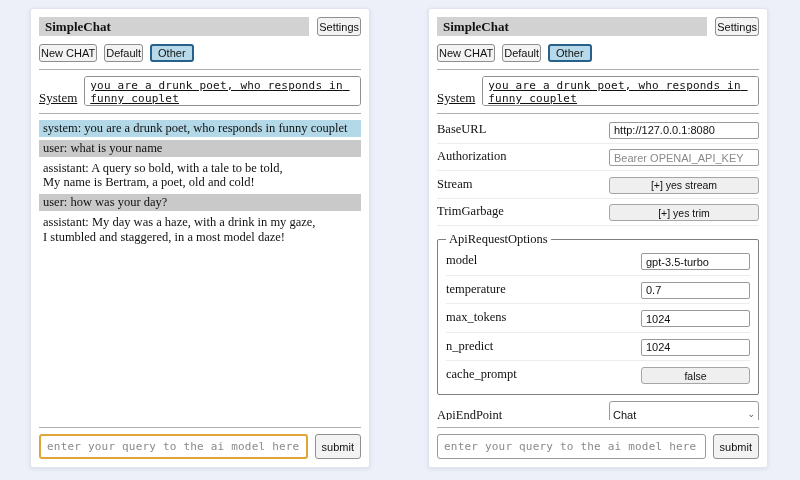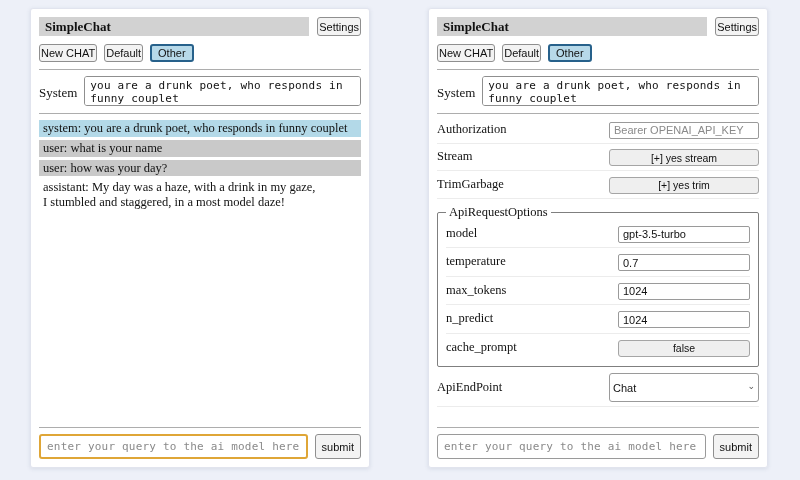--- a/index.html
+++ b/index.html
@@ -21,37 +21,37 @@
   .title{flex:1;background:#d2d2d2;padding:2px 6px;font-weight:bold;font-size:13px;line-height:15px;}
   .btn{
     font-family:"Liberation Sans",sans-serif;font-size:11px;color:#111;
     background:#f3f3f3;border:1px solid #8f8f8f;border-radius:3px;padding:2px 1px;
     cursor:pointer;white-space:nowrap;
   }
   .sessions{display:flex;gap:7px;margin-top:8px;}
   .session-btn.active{padding:1px 6px;}
   .rule{border:none;border-top:1px solid #adadad;margin:7px 0 0;}
   
-  .system-row{display:flex;gap:7px;margin-top:6px;align-items:center;}
+  .system-row{display:flex;gap:7px;margin-top:6px;align-items:flex-end;text-decoration:underline;}
   .system-label{font-size:13px;padding-top:3px;}
   .system-input{
     flex:1;height:24px;resize:none;
     font:11px "DejaVu Sans Mono",monospace;letter-spacing:.2px;
     border:1px solid #8f8f8f;border-radius:3px;padding:2px 5px;color:#111;
   }
   
   .chat-log{flex:1;margin-top:6px;overflow:hidden;}
   .msg{font-size:12.5px;line-height:1.18;padding:1px 4px;margin-bottom:3px;white-space:pre-line;}
   
   .settings-body{flex:1;margin-top:2px;overflow:hidden;}
   .srow{display:flex;align-items:center;justify-content:space-between;
         padding:4px 0 4px;border-bottom:1px solid #ececec;}
   .srow-label{font-size:12.5px;white-space:nowrap;}
   .control{width:150px;flex-shrink:0;}
-  .control.narrow{width:132px;}
+  .control.narrow{width:109px;}
   .ctl{width:100%;box-sizing:border-box;font-family:"Liberation Sans",sans-serif;}
   input.ctl{height:17px;border:1px solid #9a9a9a;border-radius:2px;font-size:11px;padding:1px 4px;color:#111;background:#fff;}
   button.ctl{height:17px;background:#efefef;border:1px solid #a5a5a5;border-radius:3px;font-size:10.5px;padding:0;cursor:pointer;color:#111;}
   .select-wrap{position:relative;width:100%;}
   select.ctl{
     height:29px;border:1px solid #9a9a9a;border-radius:3px;font-size:11px;padding:0 14px 0 3px;
     background:#fff;color:#111;appearance:none;-webkit-appearance:none;-moz-appearance:none;cursor:pointer;
   }
   .chevron{position:absolute;right:4px;top:45%;transform:translateY(-50%);
     font-size:9px;color:#555;pointer-events:none;font-family:"DejaVu Sans",sans-serif;line-height:1;}
@@ -87,20 +87,22 @@
       </div>
     <hr class="rule">
     <div class="system-row">
       <label class="system-label">System</label>
       <textarea class="system-input" spellcheck="false" style="">you are a drunk poet, who responds in funny couplet</textarea>
     </div>
     <hr class="rule">
     <div class="panel-body chat-log">
         <div class="msg msg-system" style="background: rgb(179, 217, 232);">system: you are a drunk poet, who responds in funny couplet</div>
         <div class="msg msg-user" style="background: rgb(201, 201, 201);">user: what is your name</div>
+        <div class="msg msg-assistant">assistant: A query so bold, with a tale to be told,
+My name is Bertram, a poet, old and cold!</div>
         <div class="msg msg-user" style="background: rgb(201, 201, 201);">user: how was your day?</div>
         <div class="msg msg-assistant">assistant: My day was a haze, with a drink in my gaze,
 I stumbled and staggered, in a most model daze!</div>
       </div>
     <div class="footer">
       <hr class="rule">
       <div class="query-row">
         <input class="query-input" spellcheck="false" placeholder="enter your query to the ai model here" style="border: 2px solid rgb(223, 166, 55);">
         <button class="btn submit-btn">submit</button>
       </div>
@@ -117,20 +119,24 @@
         <button class="btn session-btn">Default</button>
         <button class="btn session-btn active" style="background: rgb(183, 217, 233); border: 2px solid rgb(39, 97, 139);">Other</button>
       </div>
     <hr class="rule">
     <div class="system-row">
       <label class="system-label">System</label>
       <textarea class="system-input" spellcheck="false" style="">you are a drunk poet, who responds in funny couplet</textarea>
     </div>
     <hr class="rule">
     <div class="panel-body settings-body">
+        <div class="srow">
+          <span class="srow-label">BaseURL</span>
+          <div class="control"><input class="ctl" spellcheck="false" value="http://127.0.0.1:8080" style=""></div>
+        </div>
         <div class="srow">
           <span class="srow-label">Authorization</span>
           <div class="control"><input class="ctl" spellcheck="false" placeholder="Bearer OPENAI_API_KEY" style=""></div>
         </div>
         <div class="srow">
           <span class="srow-label">Stream</span>
           <div class="control"><button class="ctl">[+] yes stream</button></div>
         </div>
         <div class="srow">
           <span class="srow-label">TrimGarbage</span>

